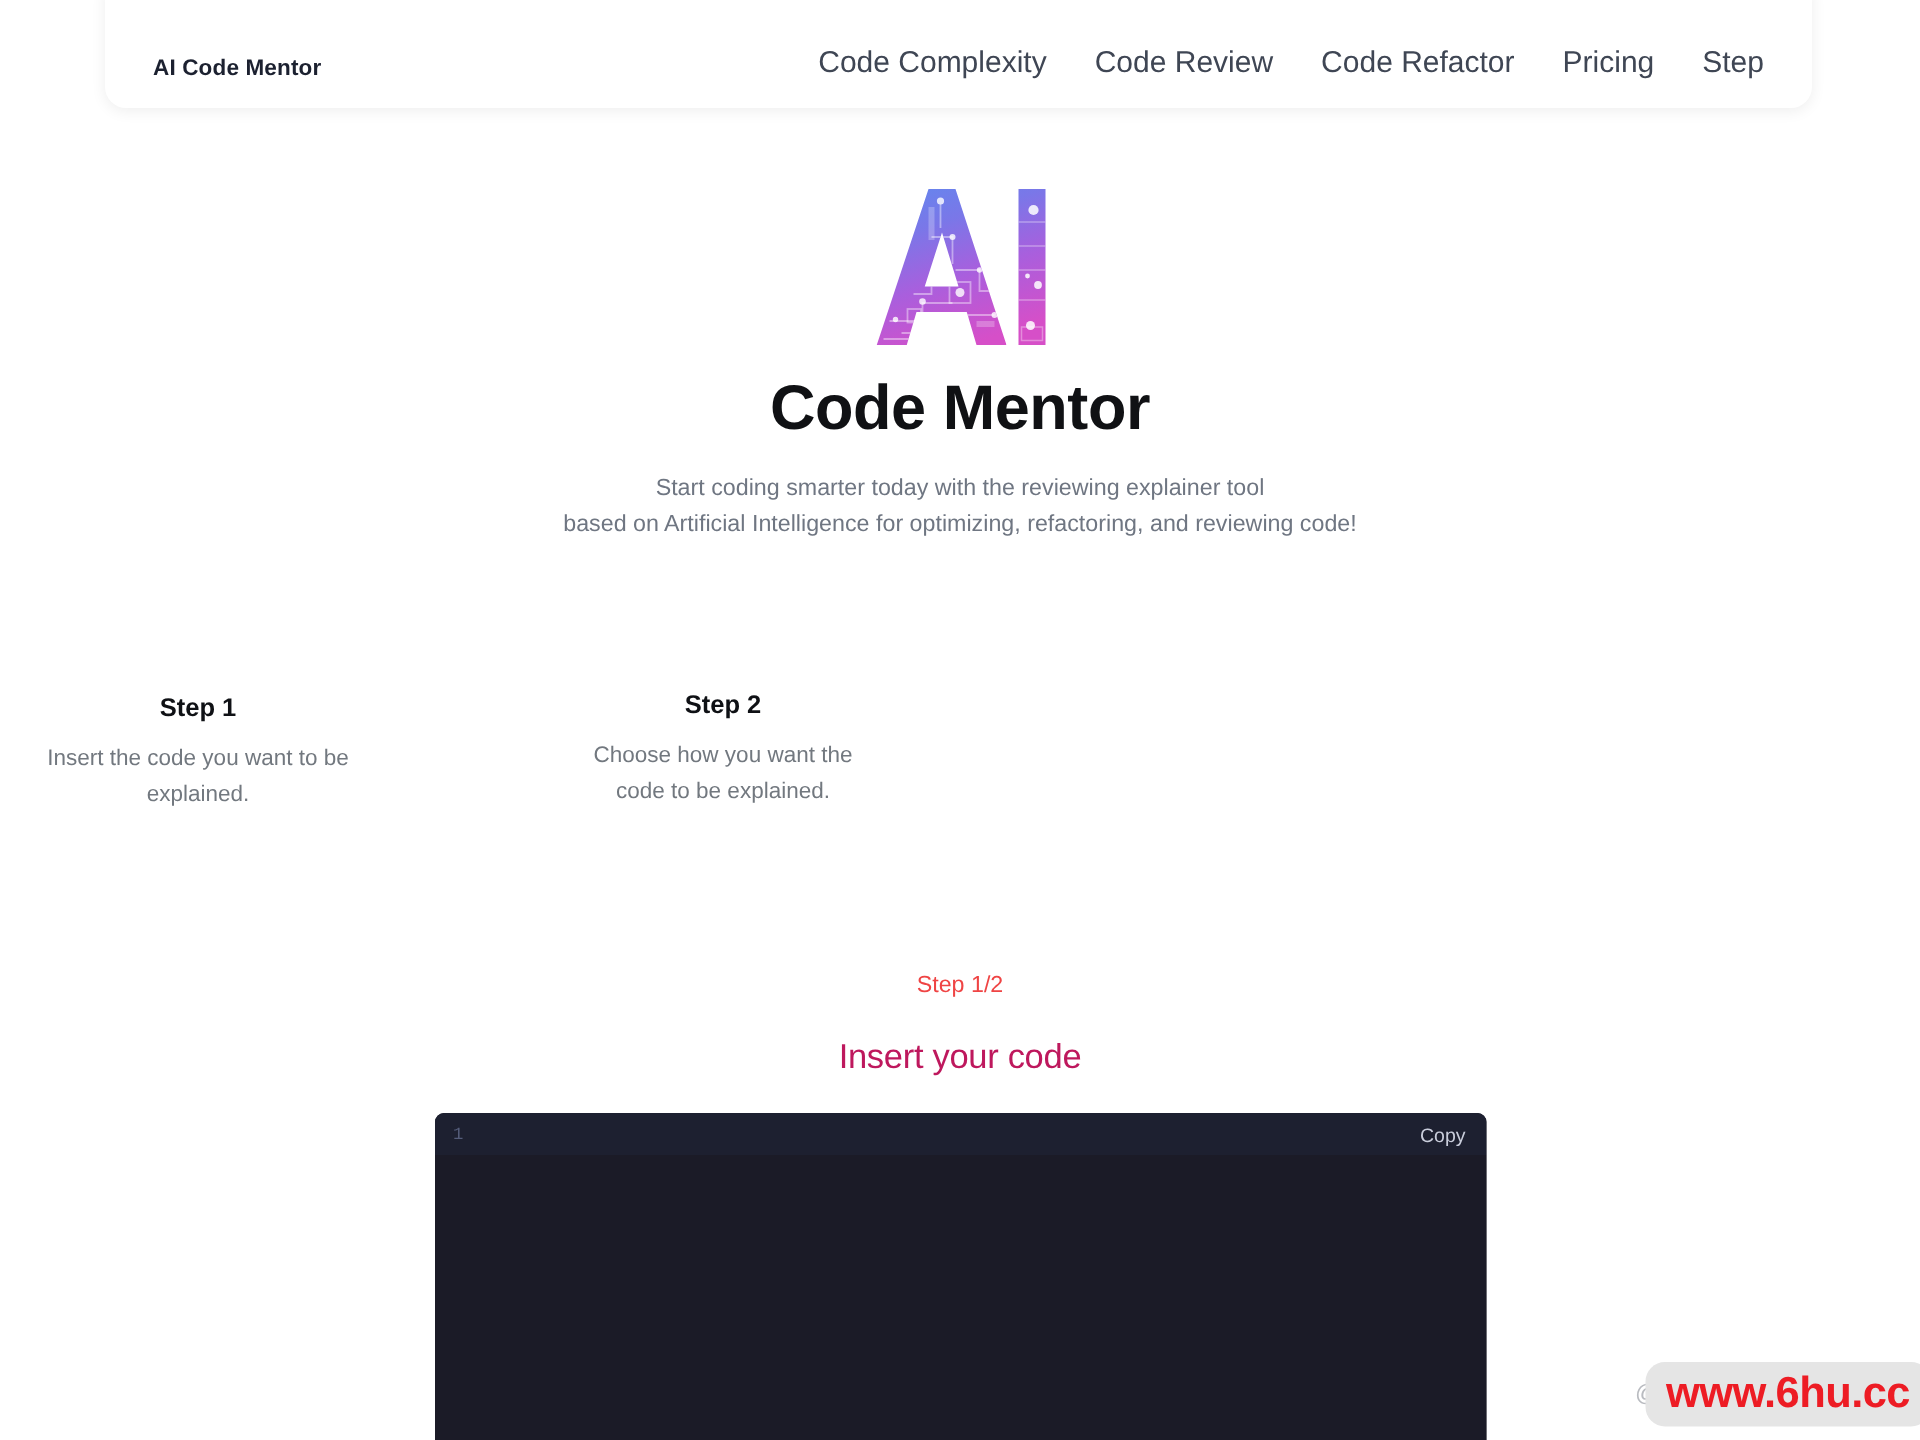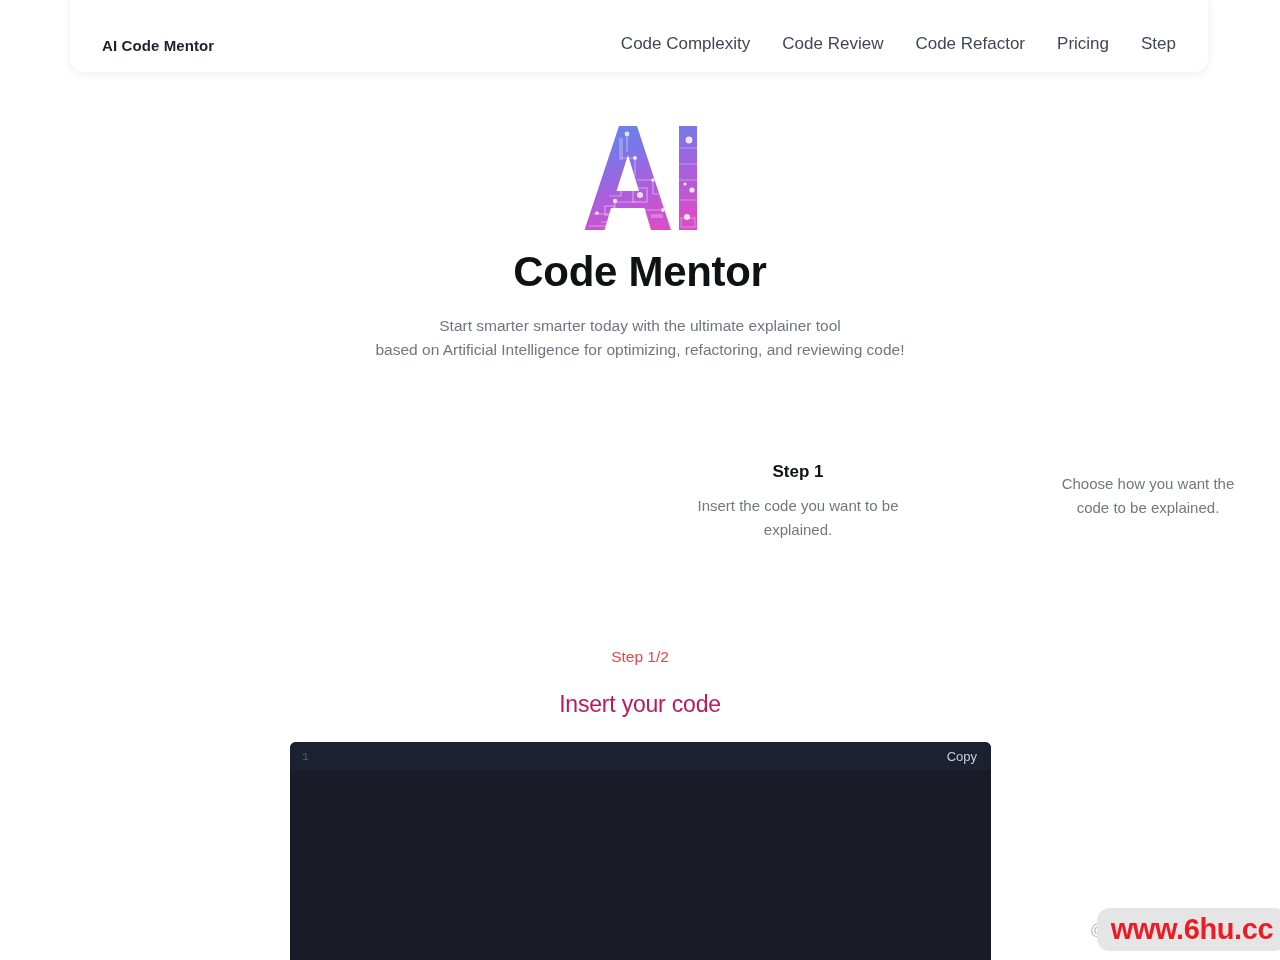--- a/index.html
+++ b/index.html
@@ -41,21 +41,21 @@
     white-space: nowrap;
   }
 
   .nav {
     display: flex;
     align-items: center;
     gap: 32px;
   }
 
   .nav-item {
-    font-size: 17px;
+    font-size: 20px;
     color: #3f4654;
     white-space: nowrap;
     text-decoration: none;
     cursor: pointer;
   }
 
   
   .hero {
     position: absolute;
     top: 118px;
@@ -89,21 +89,21 @@
     line-height: 24px;
   }
 
   
   .steps {
     position: absolute;
     top: 462px;
     left: 0;
     width: 1280px;
     display: flex;
-    justify-content: flex-end;
+    justify-content: flex-start;
     gap: 86px;
   }
 
   .step-card {
     width: 264px;
     text-align: center;
   }
 
   .step-card.b { margin-top: -2px; }
 
@@ -283,36 +283,37 @@
           <circle cx="110" cy="66" r="1.6"></circle>
           <circle cx="112" cy="99" r="3"></circle>
         </g>
       </g>
     </svg>
   </div>
 
   <h1 class="hero-title">Code Mentor</h1>
 
   <p class="hero-sub">
-    <span>Start smarter smarter today with the ultimate explainer tool</span><br>
+    <span>Start coding smarter today with the reviewing explainer tool</span><br>
     <span>based on Artificial Intelligence for optimizing, refactoring, and reviewing code!</span>
   </p>
 </div>
 
 <div class="steps">
 
   <div class="step-card a">
     <div class="step-title">Step 1</div>
     <div class="step-desc">
       <span>Insert the code you want to be</span><br>
       <span>explained.</span>
     </div>
   </div>
 
   <div class="step-card b">
+    <div class="step-title">Step 2</div>
     <div class="step-desc">
       <span>Choose how you want the</span><br>
       <span>code to be explained.</span>
     </div>
   </div>
 </div>
 
 <div class="current-step">
   <div class="current-step-label">Step 1/2</div>
   <div class="current-step-title">Insert your code</div>

